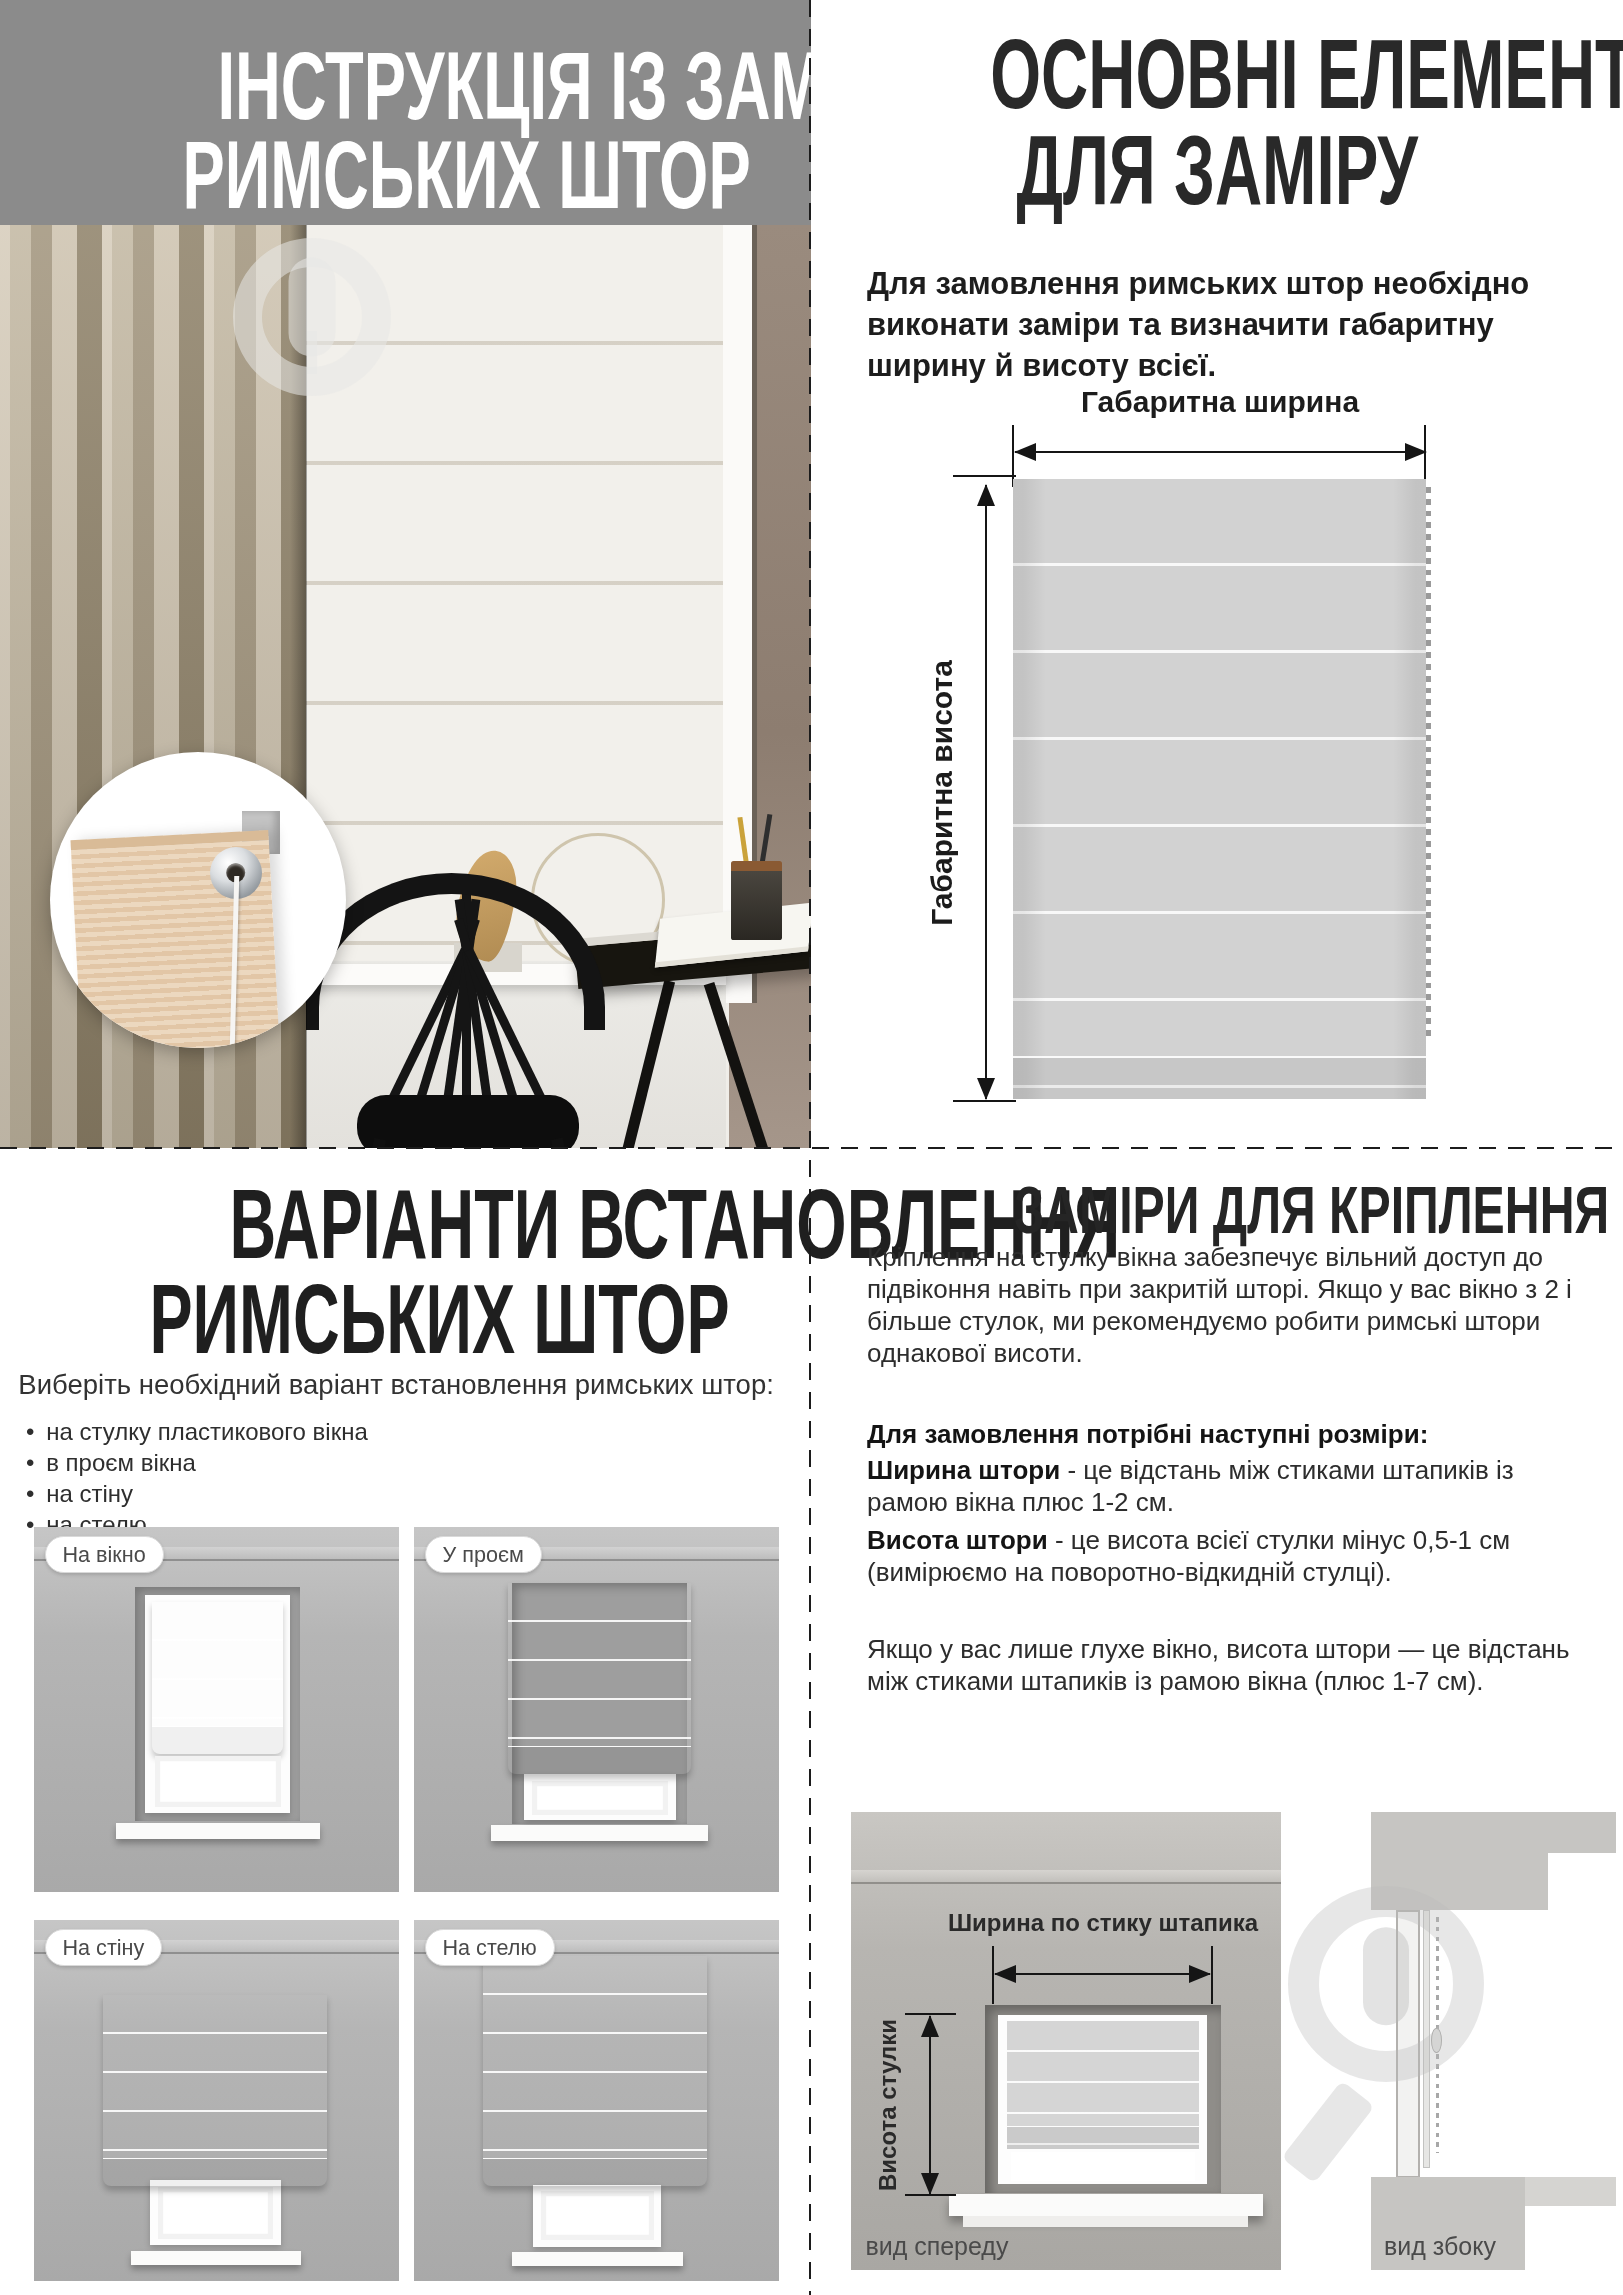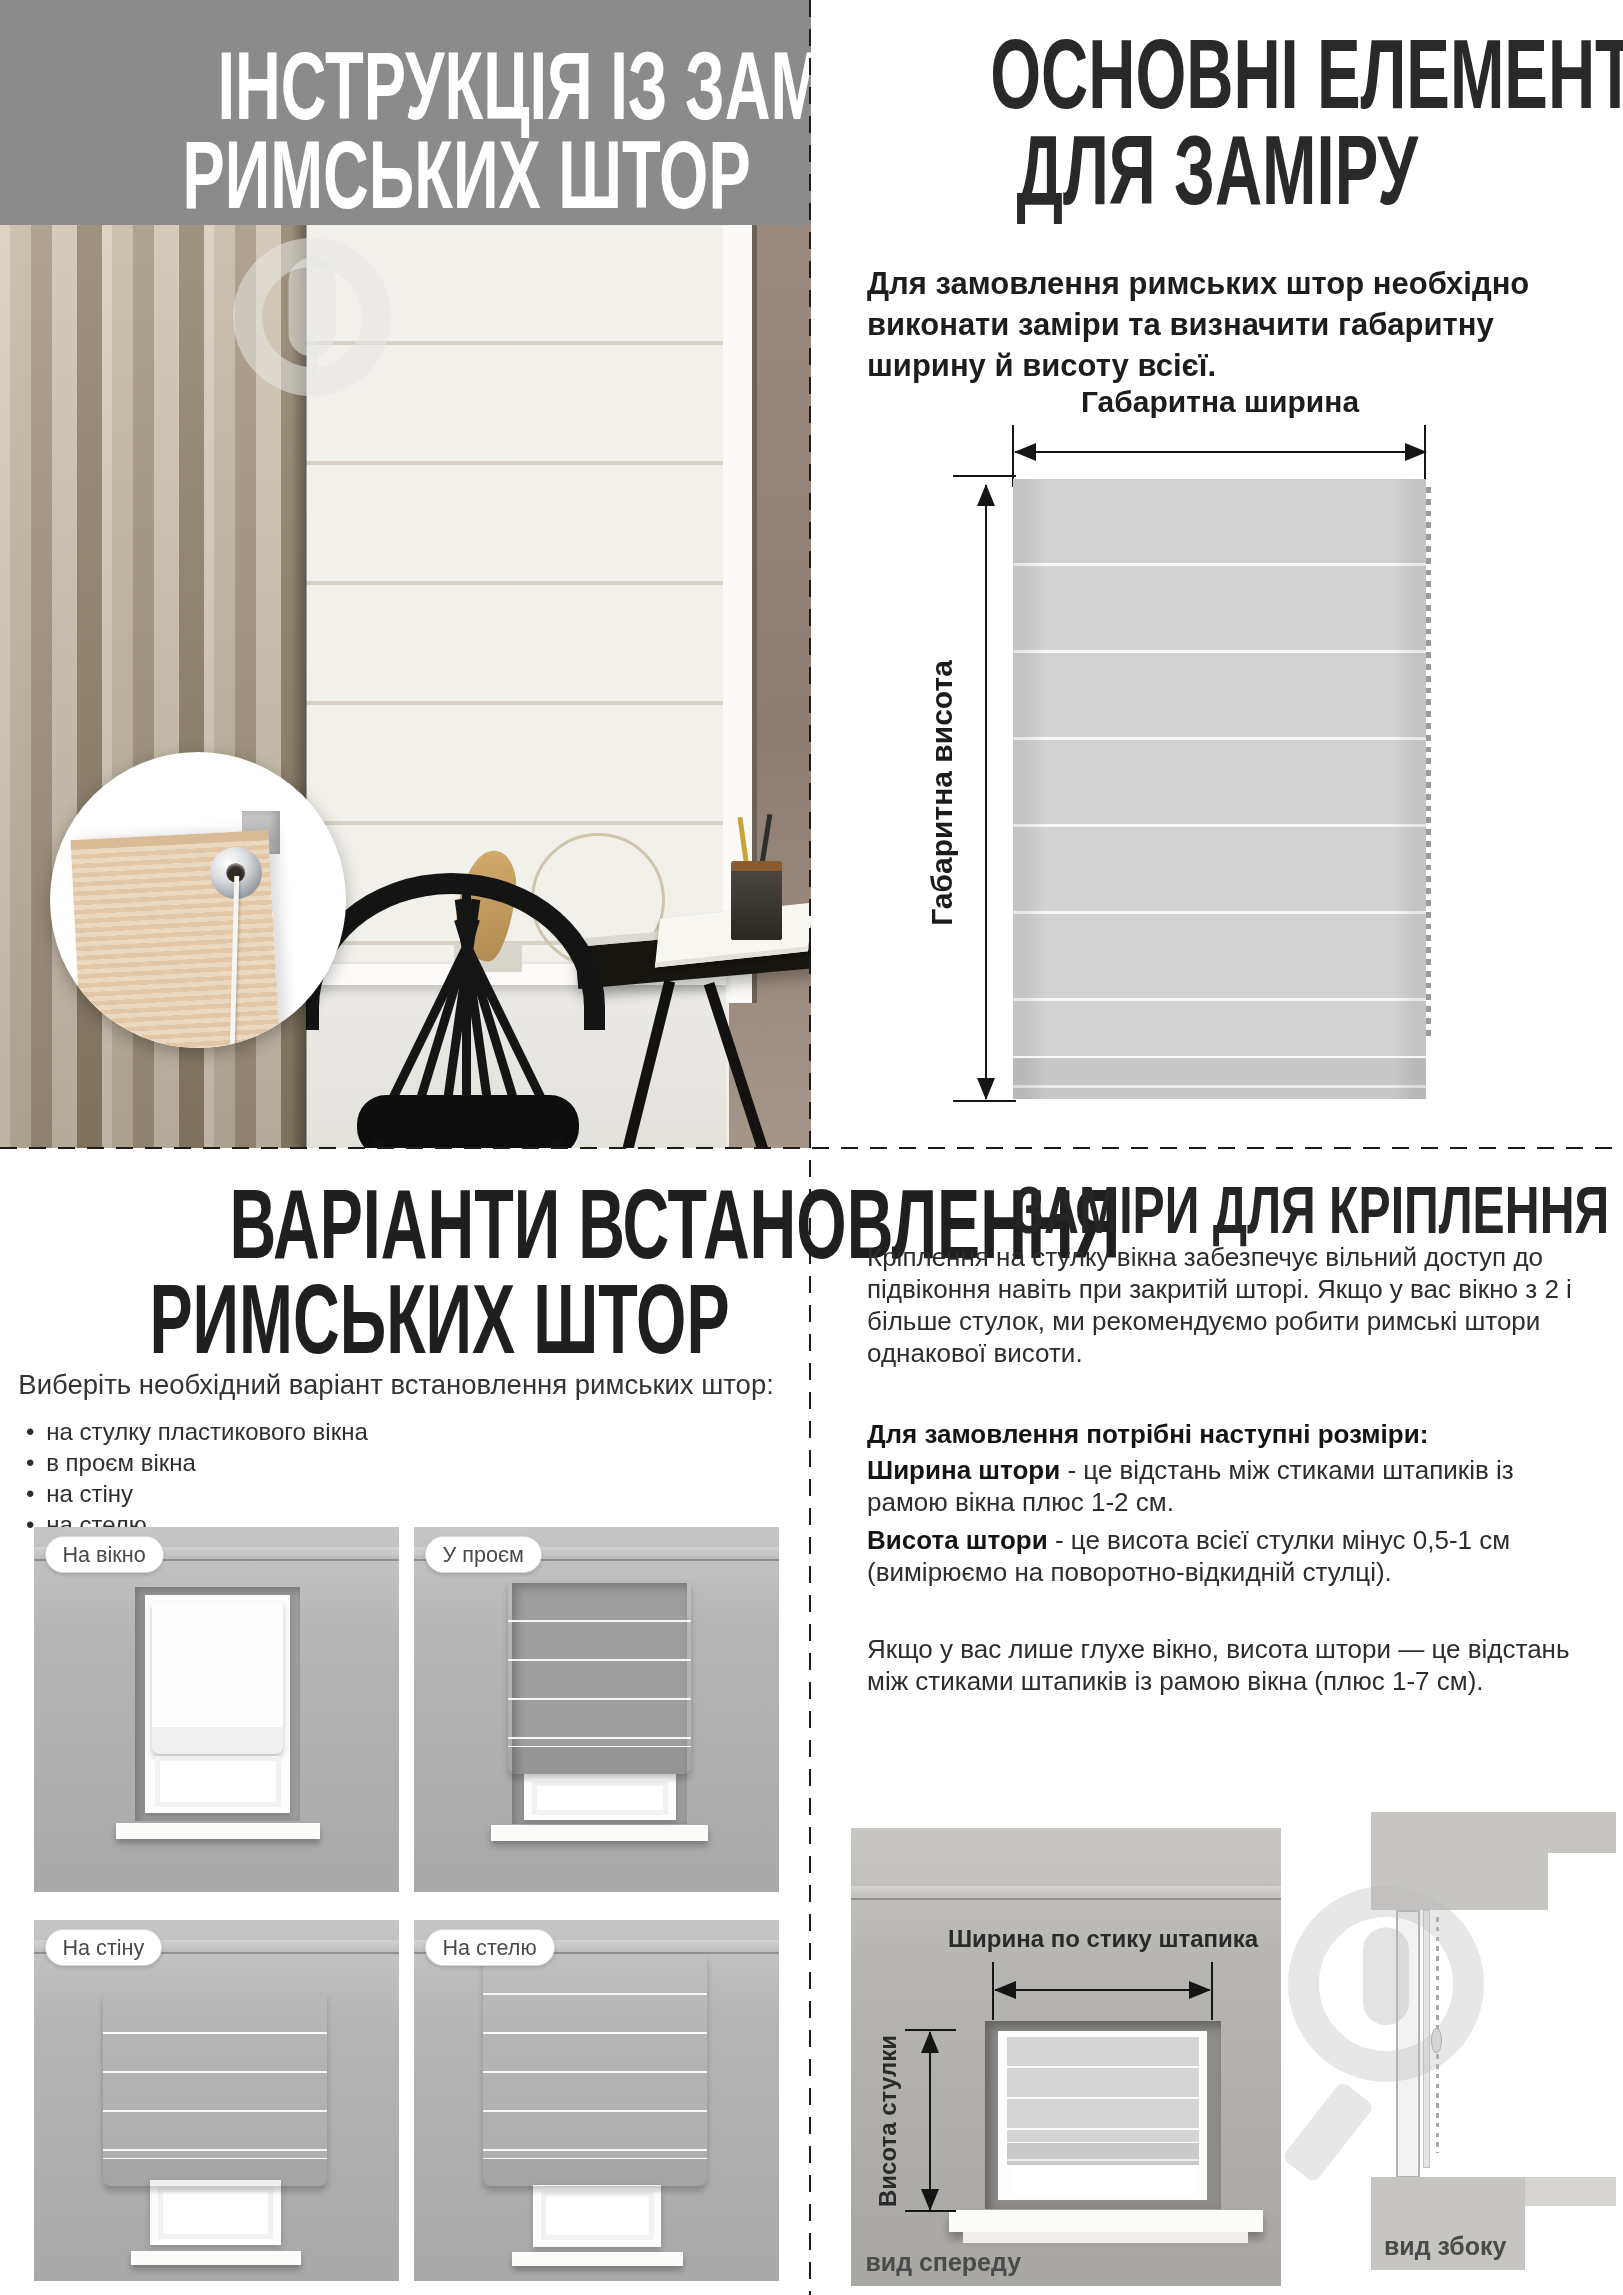--- a/index.html
+++ b/index.html
@@ -135,31 +135,31 @@
   .br-title .cx { transform:scaleX(.72); }
   .br-p  { position:absolute; left:55px; font-size:26px; line-height:32px; color:#2d2d2d; }
   .p1 { top:93px; width:746px; }
   .lead { top:260px; width:746px; font-weight:bold; color:#141414;margin-top:10px; }
   .def1 { top:306px; width:710px; }
   .def2 { top:376px; width:710px; }
   .p2  { top:485px; width:746px; }
   .term { font-weight:bold; color:#141414; }
 
   .front-view { position:absolute; left:39px; top:664px; width:430px; height:458px; overflow:hidden;
-      background:linear-gradient(180deg,#c9c7c3 0%,#b7b5b1 30%,#a9a7a3 100%);margin-top:16px; }
+      background:linear-gradient(180deg,#c9c7c3 0%,#b7b5b1 30%,#a9a7a3 100%); }
   .fv-molding { position:absolute; left:0; top:58px; width:100%; height:14.4px; background:linear-gradient(#d6d4d0,#c2c0bc); border-bottom:2px solid #918f8b; }
   .fv-recess { position:absolute; left:134px; top:193px; width:236px; height:188px; background:#8f8d89; box-shadow:inset 5.2px 5.2px 10.5px rgba(0,0,0,.3); }
   .fv-frame { position:absolute; left:147px; top:203px; width:209px; height:169px; background:#fdfdfd; }
   .fv-blind { position:absolute; left:156px; top:209px; width:192px; height:128px; background:#d5d5d5;
       background-image:repeating-linear-gradient(180deg, rgba(255,255,255,0) 0 29px, rgba(255,255,255,.9) 29px 31px); }
   .fv-blind::after { content:""; position:absolute; left:0; bottom:0; width:100%; height:22px; background:rgba(0,0,0,.05); border-top:1.3px solid rgba(255,255,255,.95); }
   .fv-glass { position:absolute; left:160px; top:340px; width:184px; height:29px; background:#ffffff; }
   .fv-sill { position:absolute; left:98px; top:382px; width:314px; height:22px; background:#fbfbfa; box-shadow:0 6.5px 9.2px rgba(0,0,0,.3); }
   .fv-sill::after { content:""; position:absolute; left:14.4px; top:22px; width:285px; height:10.5px; background:#efeeec; }
-  .caption { position:absolute; font-size:25px; color:#4a4a4a;font-weight:bold; }
+  .caption { position:absolute; font-size:25px; color:#4a4a4a; }
 
   .side-view { position:absolute; left:559px; top:664px; width:245px; height:458px; background:#ffffff; overflow:hidden; }
   .sv-walltop { position:absolute; left:0; top:0; width:177px; height:98px; background:#c6c5c2; }
   .sv-wallstep { position:absolute; left:177px; top:0; width:69px; height:41px; background:#c6c5c2; }
   .sv-profile { position:absolute; left:25px; top:98px; width:23.6px; height:268px; background:#f2f2f1; border:2px solid #b3b1ae; }
   .sv-fabric { position:absolute; left:52px; top:98px; width:6.5px; height:258px; background:#e6e6e4; border:0.7px solid #c2c2c0; }
   .sv-chain { position:absolute; left:65px; top:105px; width:3.3px; height:236px;
       background:repeating-linear-gradient(180deg,#a8a8a8 0 4.6px,transparent 4.6px 9.8px); }
   .sv-pull { position:absolute; left:60px; top:216px; width:10.5px; height:25px; border-radius:50%; background:#e4e4e2; border:1.3px solid #a9a9a7; }
   .sv-sillbottom { position:absolute; left:0; top:365px; width:154px; height:93px; background:#c6c5c2; }

